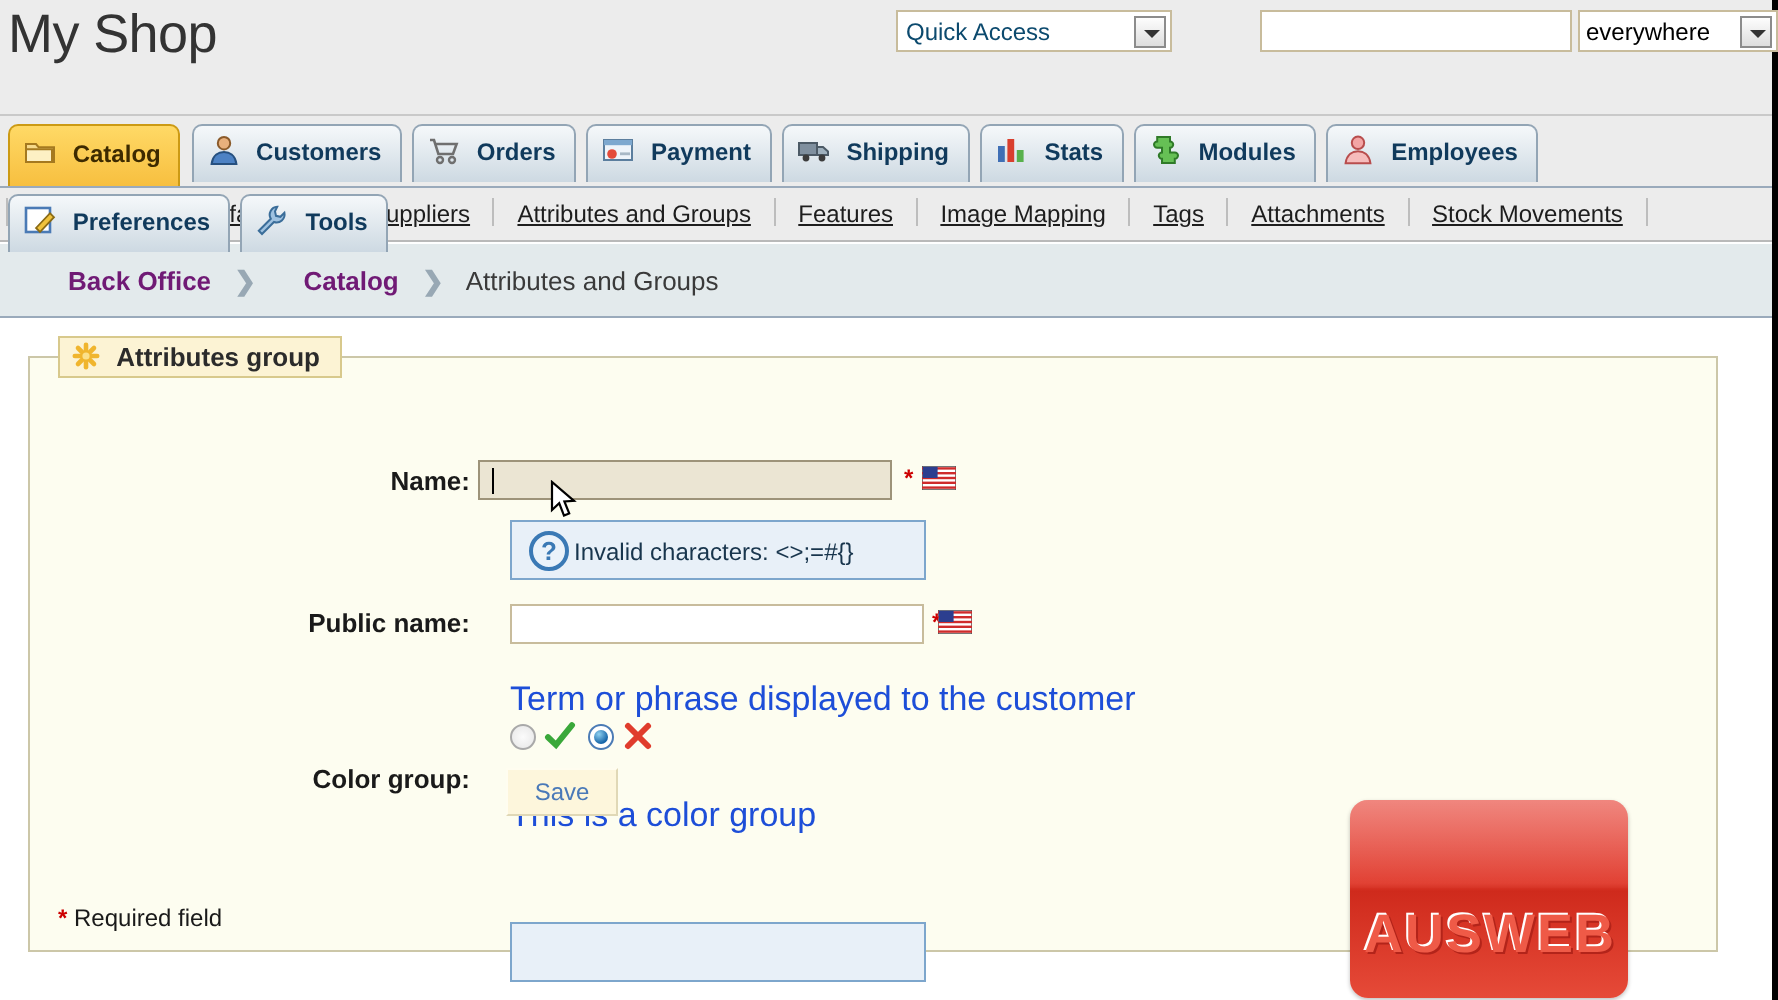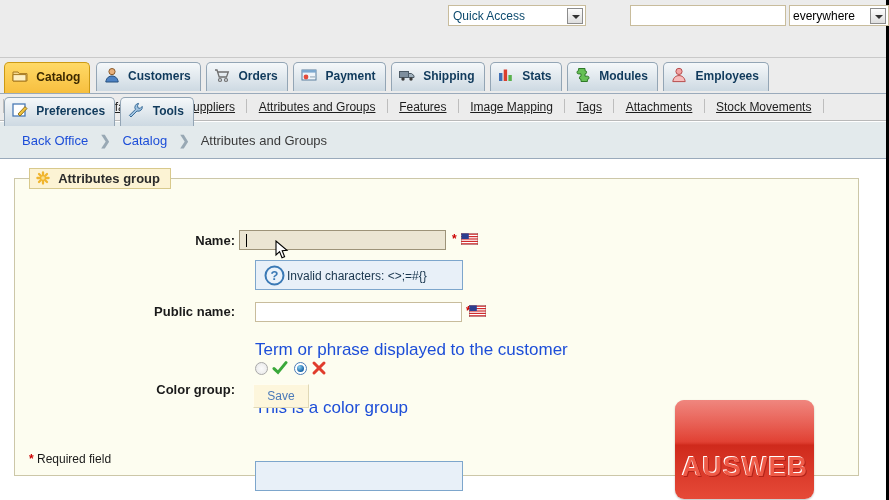--- a/index.html
+++ b/index.html
@@ -60,21 +60,21 @@
             padding-left:2px; white-space:nowrap; }
   .subnav .sep { display:inline-block; width:1px; height:14px; background:#bdbdbd;
                  vertical-align:-2px; margin:0 1px; }
   .subnav a { display:inline-block; font-size:12px; color:#1d1d1d;
               text-decoration:underline; padding:0 7px; line-height:26px; }
 
   
   .crumbbar { height:38px; background:#e3eaec; border-bottom:1px solid #9aaabb;
               border-top:1px solid #fff; }
   .crumbs { padding:11px 0 0 22px; font-size:13px; }
-  .crumbs .c1, .crumbs .c2 { font-weight:normal; color:#1d4ed8; }
+  .crumbs .c1, .crumbs .c2 { font-weight:bold; color:#701a75;margin-left:12px; }
   .crumbs .c3 { color:#3a3a3a; }
   .crumbs .arrow { display:inline-block; margin:0 8px; color:#98a8b4;
                    font-size:13px; font-weight:bold; }
 
   
   .content { position:relative; background:#fff; height:337px; padding:19px 0 0 14px; }
   .panel { position:relative; width:845px; height:298px;
     background:#fdfdf0; border:1px solid #ccc7a8; }
   .panel-legend { position:absolute; left:14px; top:-11px; height:21px;
     background:#fcf3d4; border:1px solid #d8c98c; padding:0 10px 0 6px;
@@ -132,20 +132,21 @@
     text-shadow:-1px -1px 0 #fff, 1px 1px 0 #b3241a; }
 
   .cursor { position:absolute; left:275px; top:240px; width:14px; height:20px; }
 </style>
 </head>
 <body>
 
 <div id="page">
 
   <div class="header">
+    <div class="shop-title">My Shop</div>
 
 
     <div class="qa-wrap">
       <div class="qa-box">
         <span class="qa-text">Quick Access</span>
         <span class="combo-btn"></span>
       </div>
     </div>
 
     <input class="search-input" type="text" value="" style="">

